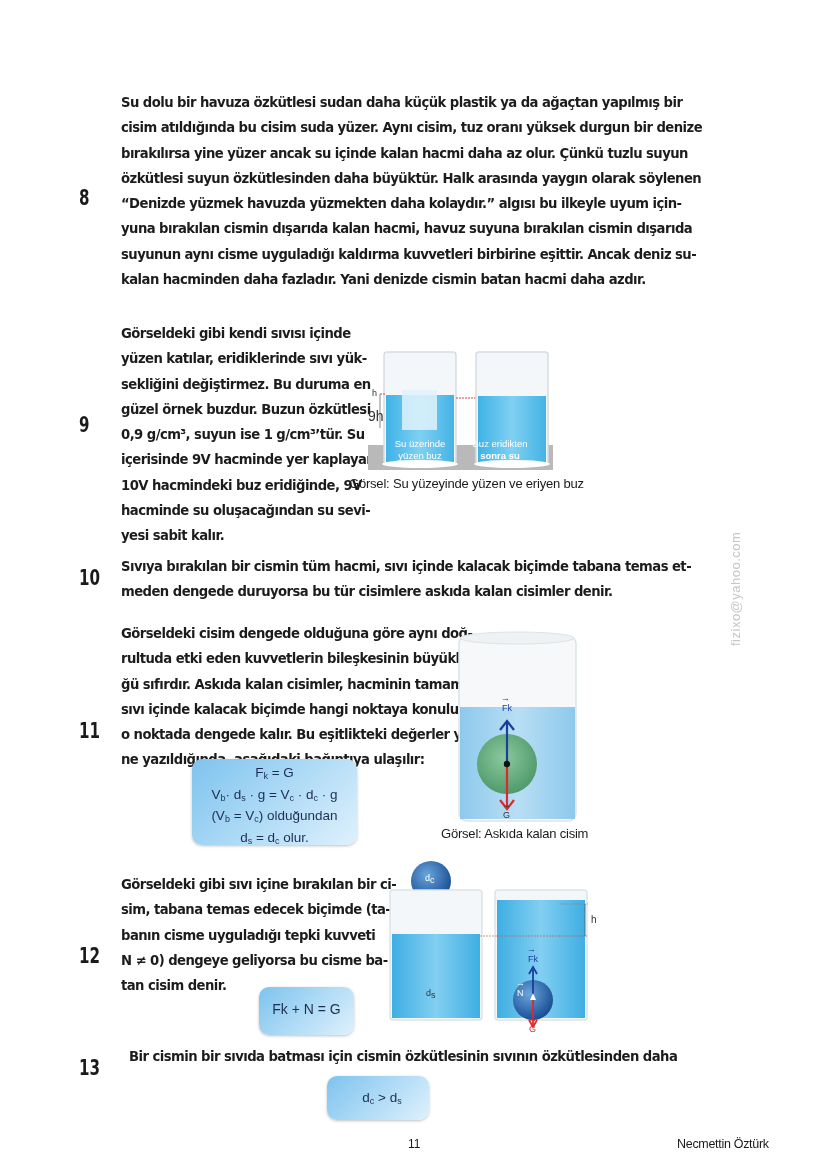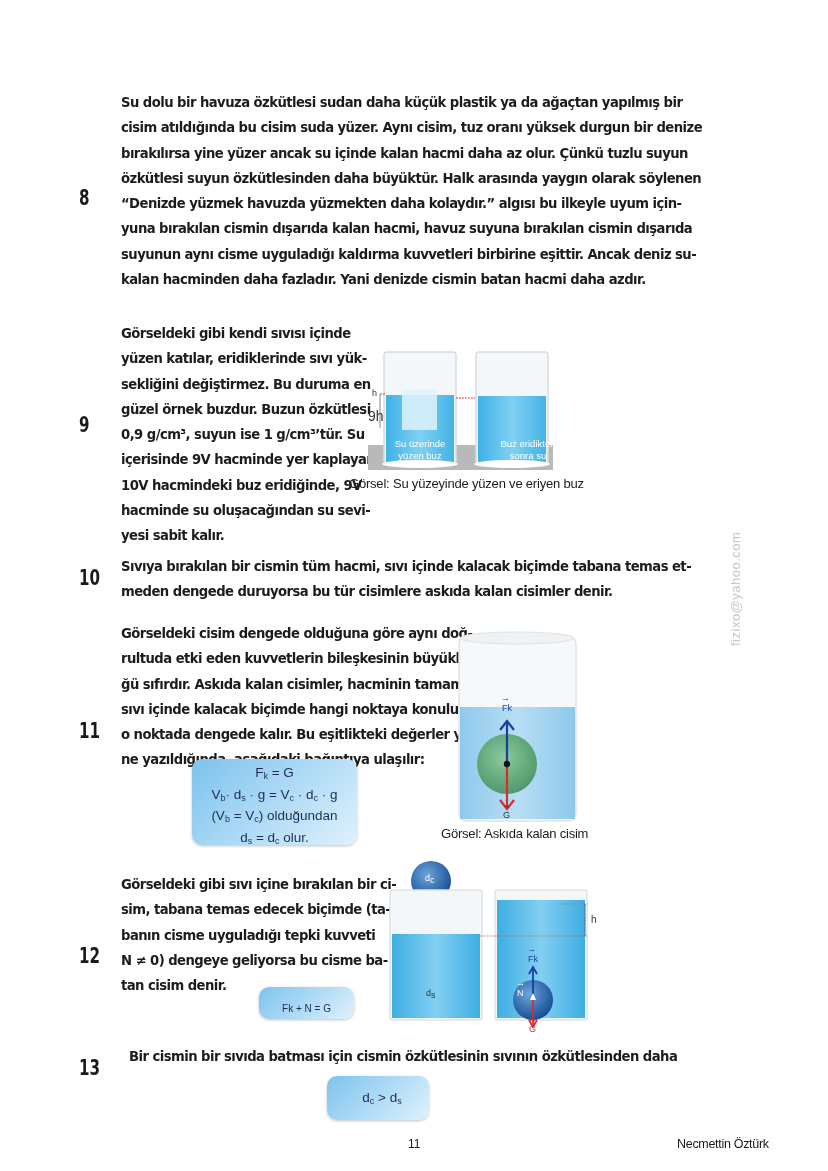--- a/index.html
+++ b/index.html
@@ -76,23 +76,23 @@
     <rect x="108" y="2" width="72" height="112" rx="3" fill="#f4f7f9" stroke="#d5dde2" stroke-width="1.5"></rect>
     <rect x="110" y="46" width="68" height="66" fill="url(#w9)"></rect>
     <ellipse cx="144" cy="114" rx="38" ry="4" fill="#ffffff"></ellipse>
   </svg>
   <span style="position:absolute; left:4px; top:38px; font-size:9px; color:#333;">h</span>
   <span style="position:absolute; left:0px; top:58px; font-size:14px; color:#333;">9h</span>
   <span style="position:absolute; left:20px; top:88px; width:64px; text-align:center; font-size:9.5px; line-height:12px; color:#ffffff;">
     <span style="display:block;">Su üzerinde</span>
     <span style="display:block;">yüzen buz</span>
   </span>
-  <span style="position:absolute; left:128px; top:88px; width:64px; text-align:center; font-size:9.5px; line-height:12px; color:#ffffff;">
+  <span style="position:absolute; left:100px; top:88px; width:64px; text-align:center; font-size:9.5px; line-height:12px; color:#ffffff;">
     <span style="display:block;">Buz eridikten</span>
-    <span style="display:block;">sonra su</span>
+    <span style="display:block;font-weight:bold;">sonra su</span>
   </span>
 </div>
 <div class="caption" style="left:349px; top:476px;">Görsel: Su yüzeyinde yüzen ve eriyen buz</div>
 
 <div class="num" style="top:566px;">10</div>
 <div class="para" style="left:121px; top:554px; width:492px;">
   <span class="line">Sıvıya bırakılan bir cismin tüm hacmi, sıvı içinde kalacak biçimde tabana temas et-</span>
   <span class="line last">meden dengede duruyorsa bu tür cisimlere askıda kalan cisimler denir.</span>
 </div>
 
@@ -142,21 +142,21 @@
 <div class="caption" style="left:441px; top:826px;">Görsel: Askıda kalan cisim</div>
 
 <div class="num" style="top:944px;">12</div>
 <div class="para" style="left:121px; top:872px; width:246px;">
   <span class="line">Görseldeki gibi sıvı içine bırakılan bir ci-</span>
   <span class="line">sim, tabana temas edecek biçimde (ta-</span>
   <span class="line">banın cisme uyguladığı tepki kuvveti</span>
   <span class="line">N ≠ 0) dengeye geliyorsa bu cisme ba-</span>
   <span class="line last">tan cisim denir.</span>
 </div>
-<div class="formula" style="left:259px; top:987px; width:95px; height:32px; line-height:44px; font-size:10px;">
+<div class="formula" style="left:259px; top:987px; width:95px; height:48px; line-height:44px; font-size:14px;">
   <span>Fk + N = G</span>
 </div>
 
 <div class="fig" style="left:385px; top:858px; width:222px; height:180px;">
   <svg width="222" height="180" viewBox="0 0 222 180">
     <defs>
       <linearGradient id="w12" x1="0" x2="1">
         <stop offset="0" stop-color="#3eaee3"></stop>
           <stop offset="0.5" stop-color="#82cff1"></stop>
           <stop offset="1" stop-color="#3eaee3"></stop>

